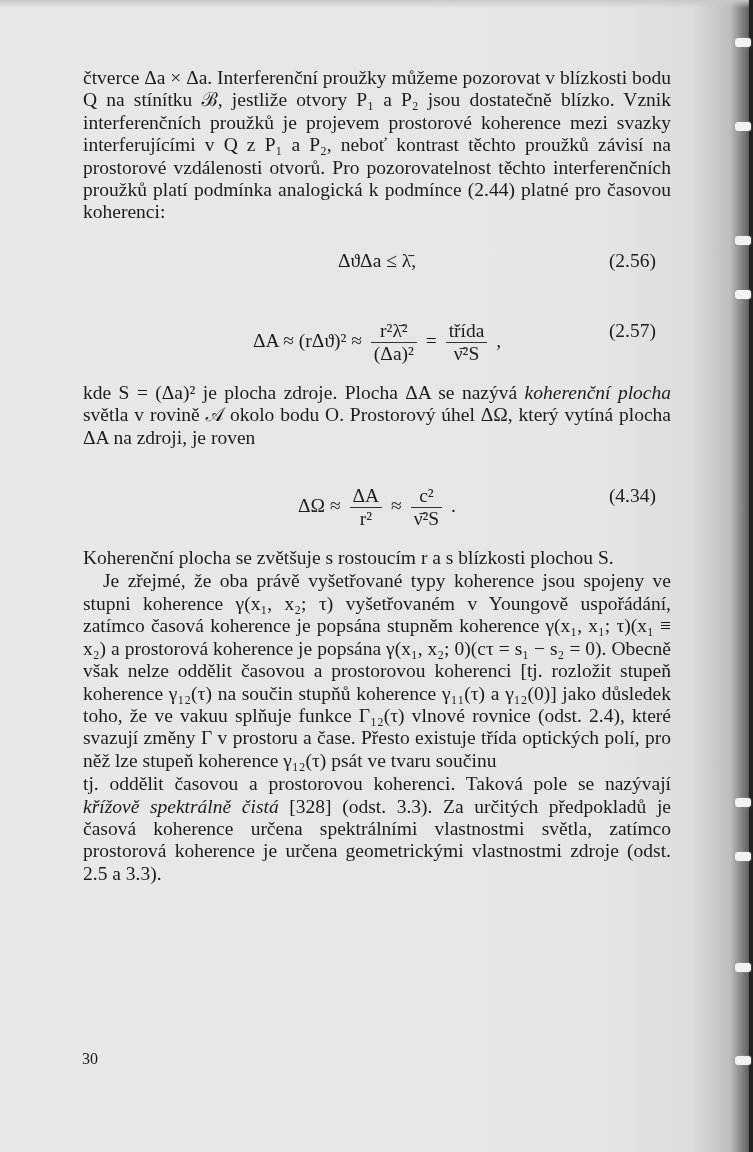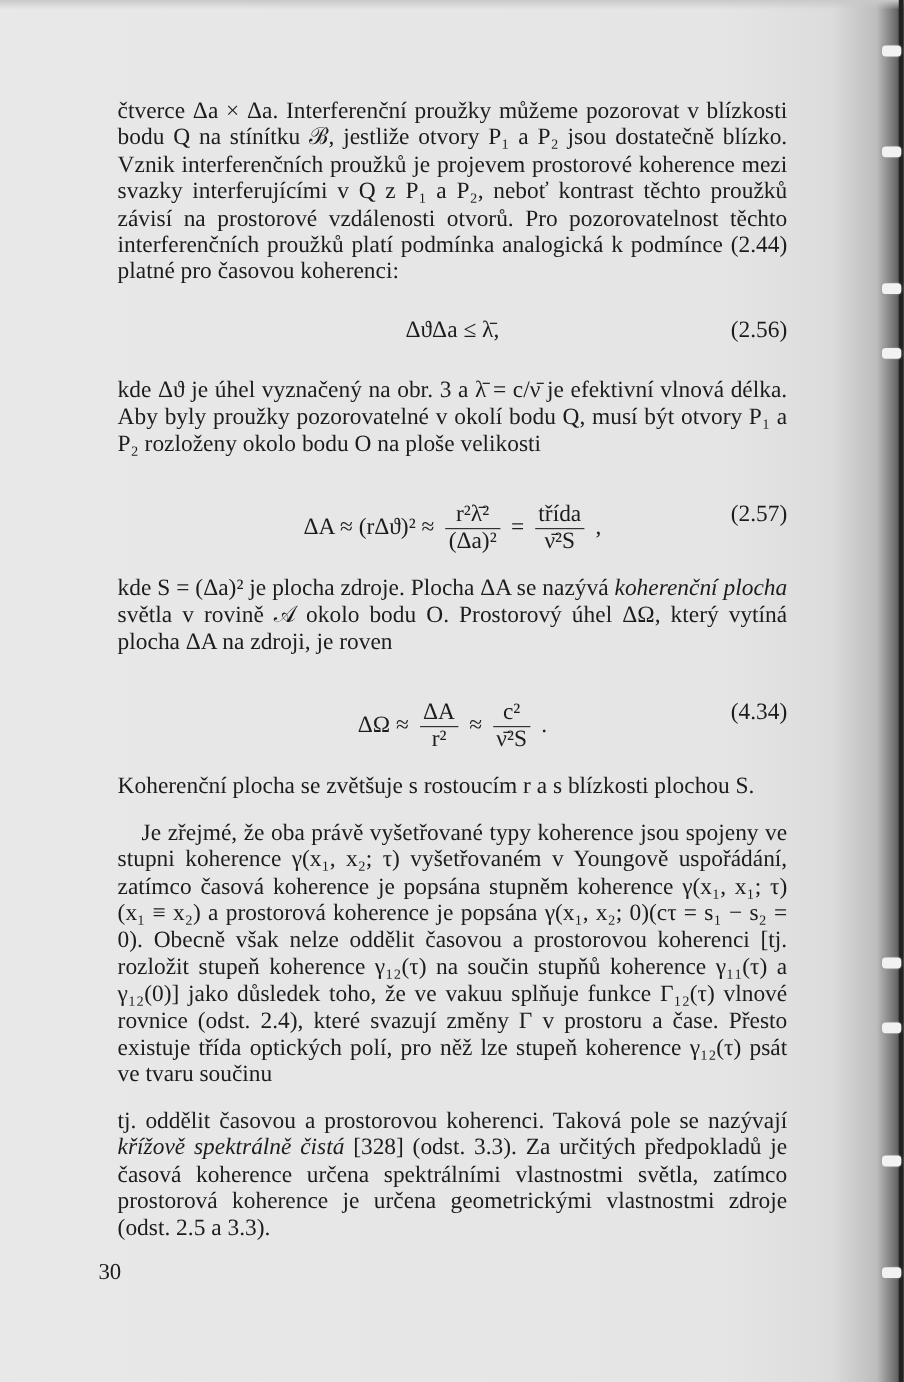--- a/index.html
+++ b/index.html
@@ -36,21 +36,21 @@
     }
     .text-block {
       position: absolute;
       left: 82px;
       top: 66px;
       width: 590px;
       font-size: 19.5px;
       line-height: 22.4px;
     }
     .para {
-      margin: 16px;
+      margin: 1px;
       text-align: justify;
       text-align-last: auto;
     }
     .para.indent { text-indent: 20px; }
     .eq {
       position: relative;
       height: 44px;
       margin: 16px;
     }
     .eq .body {
@@ -72,21 +72,21 @@
       text-align: center;
       margin: 0 4px;
     }
     .frac span { display: block; padding: 0 3px; line-height: 22px; }
     .frac .den { border-top: 1px solid #333; }
     i { font-style: italic; font-family: Liberation Serif, serif; }
     .page-number {
       position: absolute;
       left: 82px;
       top: 1050px;
-      font-size: 19px;
+      font-size: 16px;
     }
   </style>
 </head>
 <body>
 
 <div class="page">
   <div class="top-shade"></div>
   <div class="spine"></div>
   <div class="tab" style="top:38px"></div>
   <div class="tab" style="top:122px"></div>
@@ -98,21 +98,20 @@
   <div class="tab" style="top:1056px"></div>
 
   <div class="text-block">
     <p class="para">čtverce Δa × Δa. Interferenční proužky můžeme pozorovat v blízkosti bodu Q na stínítku ℬ, jestliže otvory P₁ a P₂ jsou dostatečně blízko. Vznik interferenčních proužků je projevem prostorové koherence mezi svazky interferujícími v Q z P₁ a P₂, neboť kontrast těchto proužků závisí na prostorové vzdálenosti otvorů. Pro pozorovatelnost těchto interferenčních proužků platí podmínka analogická k podmínce (2.44) platné pro časovou koherenci:</p>
 
     <div class="eq">
       <div class="body">ΔϑΔa ≤ λ̄,</div>
       <div class="num">(2.56)</div>
     </div>
 
-    <p class="para">kde Δϑ je úhel vyznačený na obr. 3 a λ̄ = c/ν̄ je efektivní vlnová délka. Aby byly proužky pozorovatelné v okolí bodu Q, musí být otvory P₁ a P₂ rozloženy okolo bodu O na ploše velikosti</p>
 
     <div class="eq tall">
       <div class="body">
         <span>ΔA ≈ (rΔϑ)² ≈</span>
         <span class="frac">
           <span class="numr">r²λ̄²</span>
           <span class="den">(Δa)²</span>
         </span>
         <span>=</span>
         <span class="frac">

